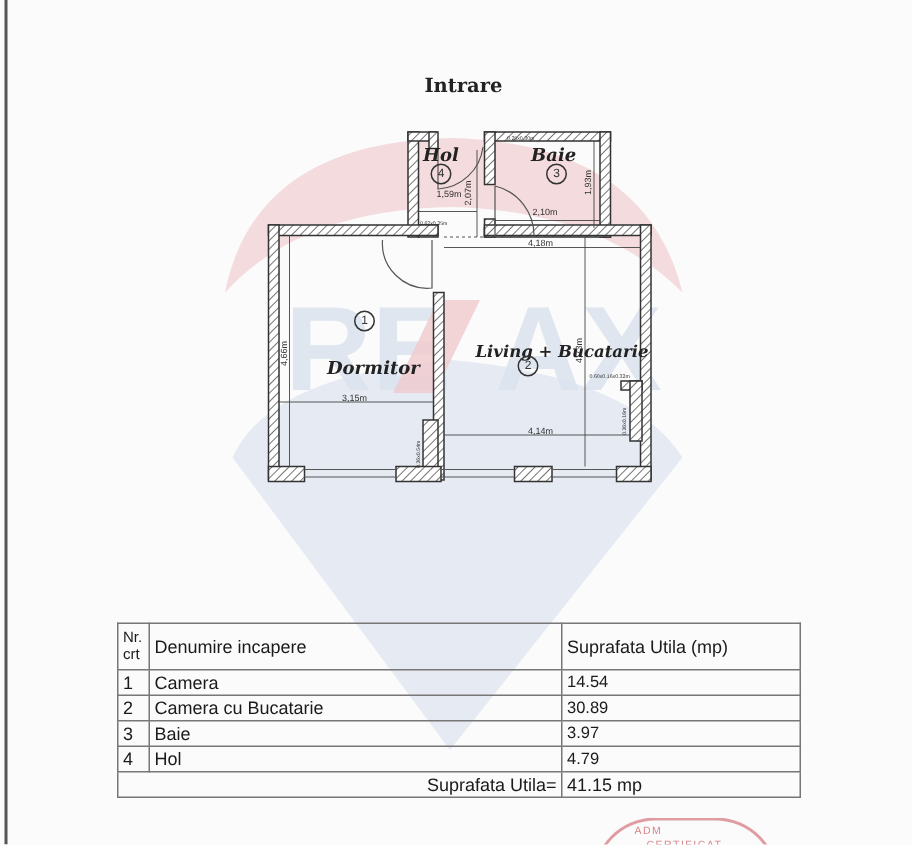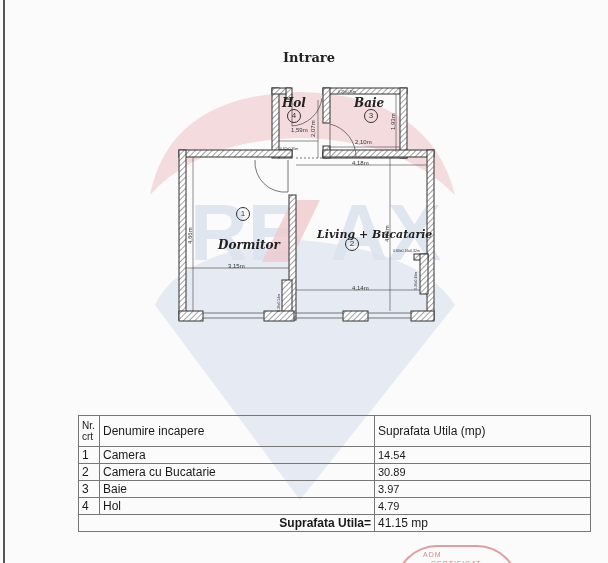--- a/index.html
+++ b/index.html
@@ -6,24 +6,24 @@
   body{width:608px;height:563px;background:#fbfbfb;position:relative;overflow:hidden;font-family:"Liberation Sans",sans-serif;color:#1a1a1a;}
   .leftline{position:absolute;left:3px;top:0;width:2px;height:563px;background:#555;}
   .watermark{position:absolute;left:0;top:0;}
   .plan{position:absolute;left:0;top:0;}
   .title-intrare{position:absolute;left:283px;top:50px;font-family:"DejaVu Serif",serif;font-size:13px;font-weight:bold;color:#222;}
   .room-label{position:absolute;font-family:"DejaVu Serif",serif;font-style:italic;font-weight:bold;color:#222;}
   .room-num{position:absolute;width:12px;height:12px;border:1px solid #333;border-radius:50%;font-size:8px;text-align:center;line-height:12px;color:#333;background:transparent;}
   .dim{position:absolute;font-size:6px;color:#333;}
   .dim.v{transform:rotate(-90deg);transform-origin:left top;}
   .tiny{position:absolute;font-size:3.5px;color:#333;}
-  table.area{position:absolute;left:78px;top:415px;width:513px;border-collapse:collapse;font-size:12px;}
+  table.area{position:absolute;left:78px;top:415px;width:456px;border-collapse:collapse;font-size:12px;}
   table.area td{border:1px solid #777;padding:0 3px;height:16px;line-height:15px;}
   table.area td.c{text-align:left;}
-  table.area td.r{text-align:right;font-weight:bold;}
+  table.area td.r{text-align:right;}
   table.area td.num{font-size:11px;margin-left:24px;}
   .stamp{position:absolute;left:395px;top:545px;width:120px;height:40px;border:2px solid rgba(200,80,90,0.55);border-radius:60px 60px 0 0;border-bottom:none;}
   .stamp span{position:absolute;font-size:7px;color:rgba(200,80,90,0.7);letter-spacing:1px;}
 </style>
 </head>
 <body>
 
 <div class="leftline"></div>
 
 <svg class="watermark" width="608" height="563">

